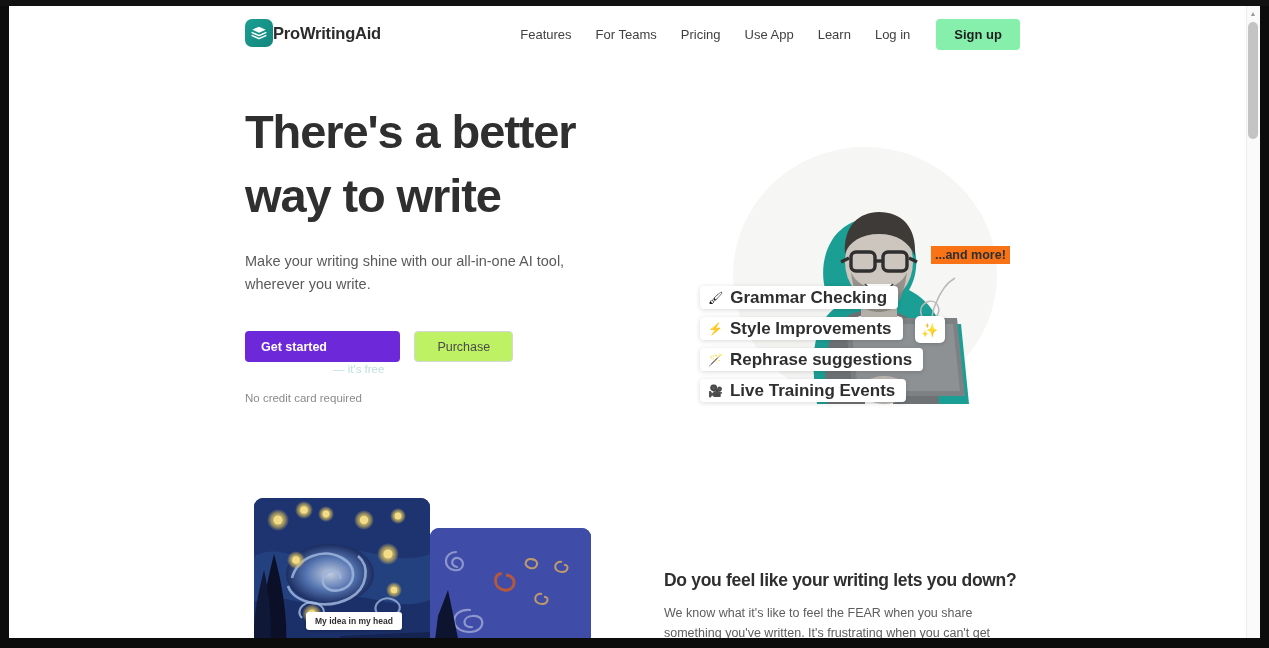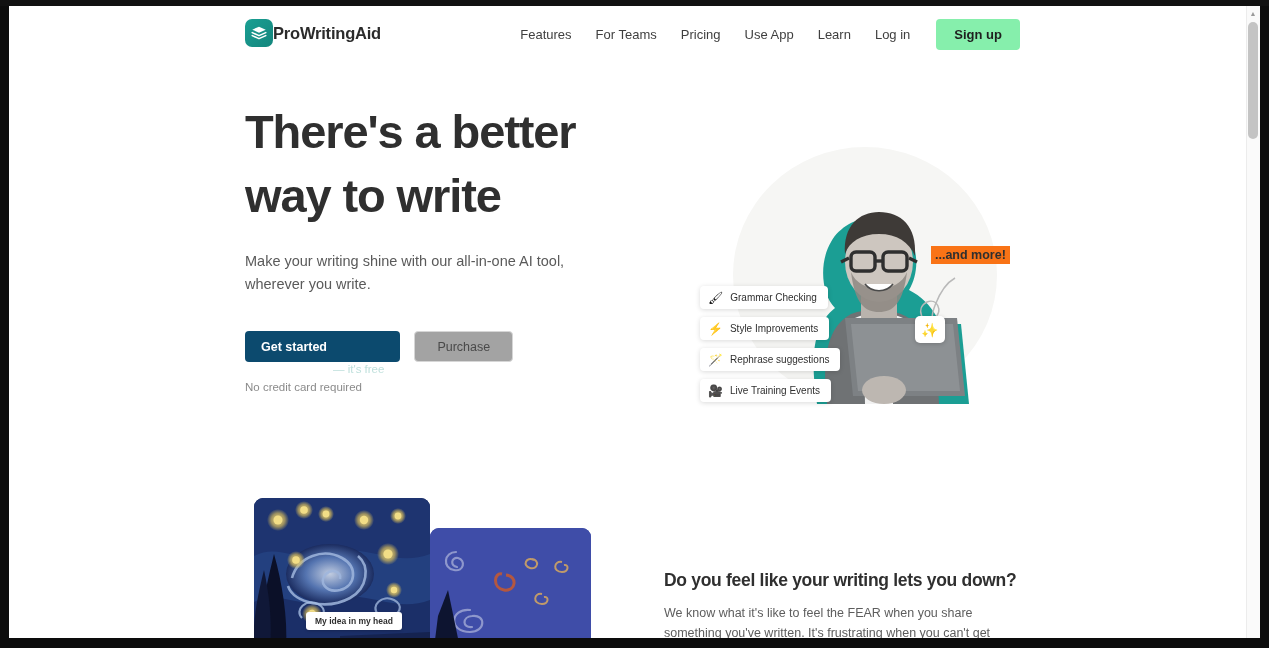--- a/index.html
+++ b/index.html
@@ -82,34 +82,34 @@
   #hero-title {
     font-size:47px; line-height:64px; font-weight:bold;
     color:#2f2f2f; letter-spacing:-1.1px;
   }
   #hero-subtitle {
     margin-top:22px; font-size:14.5px; line-height:23px; color:#5a5a5a;
     width:320px;
   }
   #hero-actions { margin-top:35px; display:flex; align-items:center; gap:14px; }
   #get-started-button {
-    background:#0c4a6e; border:none; border-radius:4px;
+    background:#6d28d9; border:none; border-radius:4px;
     padding:0 16px; height:31px; cursor:pointer;
     display:flex; align-items:center; gap:6px;
     font-family:"Liberation Sans", sans-serif;
   }
   #get-started-label { font-size:12.5px; font-weight:bold; color:#fff; }
   #get-started-note { font-size:11.5px; color:#bfe0dc;margin-top:45px; }
   #purchase-button {
-    background:#a3a3a3; border:1px solid #d6d6d6; border-radius:4px;
+    background:#bef264; border:1px solid #d6d6d6; border-radius:4px;
     padding:0 22px; height:31px; cursor:pointer;
     font-size:12.5px; color:#4a4a4a;
     font-family:"Liberation Sans", sans-serif;
   }
-  #no-credit-card-note { margin-top:19px; font-size:11.5px; color:#8b8b8b; }
+  #no-credit-card-note { margin-top:30px; font-size:11.5px; color:#8b8b8b; }
 
   
   #hero-illustration {
     position:absolute; left:660px; top:50px; width:360px; height:330px;
   }
   #hero-illustration svg { display:block; }
   #and-more-bubble {
     position:absolute; left:262px; top:117px;
     background:#f97316; font-size:12.5px; font-weight:bold; color:#2f2f2f;
     padding:2px 4px; white-space:nowrap;margin-top:17px;
@@ -121,21 +121,21 @@
     display:flex; align-items:center; justify-content:center;
     font-size:14px;
   }
   .feature-chip {
     position:absolute; background:#fff; border-radius:4px;
     box-shadow:0 1px 5px rgba(0,0,0,.15);
     height:23px; display:flex; align-items:center; gap:7px;
     padding:0 11px 0 8px; white-space:nowrap;
   }
   .feature-chip .chip-icon { font-size:12px; line-height:1; }
-  .feature-chip .chip-label { font-size:10px; color:#2f2f2f; font-weight:400; }
+  .feature-chip .chip-label { font-size:17px; color:#2f2f2f; font-weight:700; }
   #feature-chip-0 { left:31px; top:174px; }
   #feature-chip-1 { left:31px; top:205px; }
   #feature-chip-2 { left:31px; top:236px; }
   #feature-chip-3 { left:31px; top:267px; }
 
   
   #lower-section { position:absolute; left:0; top:456px; width:1237px; height:186px; }
 
   #artwork-group { position:absolute; left:236px; top:36px; width:346px; height:150px; }
   #starry-card {

